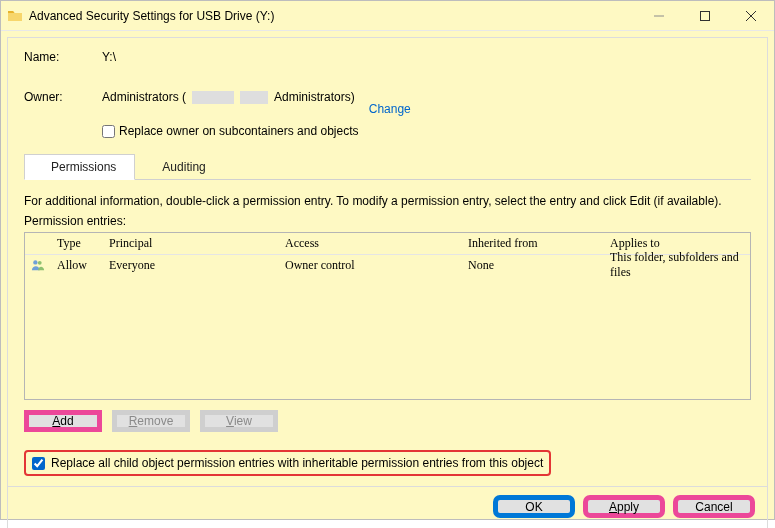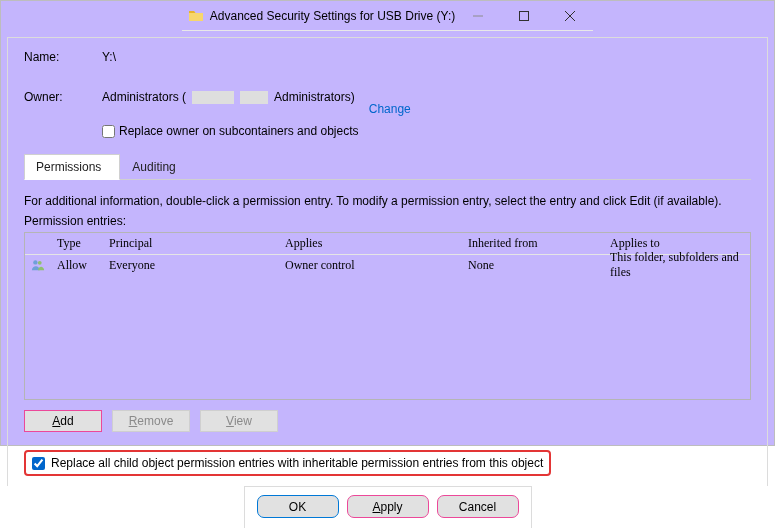--- a/index.html
+++ b/index.html
@@ -7,26 +7,25 @@
     font-family: "Segoe UI", Tahoma, sans-serif;
     font-size: 12px;
     background: #fff;
     color: #000;
     width: 775px;
     height: 528px;
     overflow: hidden;
   }
   .window {
     width: 775px;
-    height: 446px;
+    height: 520px;
     border: 1px solid #bdbdbd;
-    background: #c4b5fd;
+    background: #fef9c3;
     display: flex;
     flex-direction: column;
-    align-items: center;
   }
   .titlebar {
     height: 30px;
     display: flex;
     align-items: center;
     padding-left: 6px;
     border-bottom: 1px solid #e8e8e8;
   }
   .titlebar .folder-icon {
     width: 16px; height: 16px;
@@ -60,21 +59,21 @@
   }
   .link { color: #0066cc; cursor: pointer; margin-left: 8px; margin-top: 24px;}
   .subcheck-row { margin-left: 78px; display: flex; align-items: center; gap: 4px; margin-top: 2px; margin-bottom: 10px;}
   input[type=checkbox] { width: 13px; height: 13px; accent-color: #0066cc;}
   .tabs {
     display: flex;
     border-bottom: 1px solid #d0d0d0;
     margin-top: 6px;
   }
   .tab {
-    padding: 5px 18px 5px 11px;
+    padding: 5px 18px 5px 26px;
     border: 1px solid transparent;
     border-bottom: none;
     margin-bottom: -1px;
     cursor: pointer;
     color: #222;
   }
   .tab.active {
     border-color: #d0d0d0;
     background: #fff;
     border-bottom: 1px solid #fff;
@@ -104,21 +103,21 @@
   .col-icon { width: 26px; display:flex; align-items:center; justify-content:center;}
   .col-type { width: 52px; }
   .col-principal { width: 176px; }
   .col-access { width: 142px; }
   .col-inherited { width: 142px; margin-left: 41px; }
   .col-applies { flex: 1; }
   .btnrow { display: flex; gap: 10px; margin-top: 10px; }
   .btn {
     min-width: 78px; height: 22px;
     background: #e1e1e1;
-    border: 1px solid #ec4899;
+    border: 5px solid #ec4899;
     display: flex; align-items: center; justify-content: center;
     font-size: 12px;
     cursor: pointer;
     padding: 0 10px;
   }
   .btn.disabled { color: #8a8a8a; border-color: #cfcfcf; cursor: default; background:#e1e1e1;}
   .btn .u { text-decoration: underline; }
   .highlight-box {
     border: 2.5px solid #e33535;
     border-radius: 4px;
@@ -200,21 +199,21 @@
     </div>
 
     <div class="info-text">For additional information, double-click a permission entry. To modify a permission entry, select the entry and click Edit (if available).</div>
     <div class="entries-label">Permission entries:</div>
 
     <div class="grid">
       <div class="grid-head">
         <div class="col col-icon"></div>
         <div class="col col-type">Type</div>
         <div class="col col-principal">Principal</div>
-        <div class="col col-access">Applies</div>
+        <div class="col col-access">Access</div>
         <div class="col col-inherited">Inherited from</div>
         <div class="col col-applies">Applies to</div>
       </div>
       <div class="grid-row">
         <div class="col col-icon people-icon">
           <svg viewBox="0 0 16 14">
               <circle cx="5" cy="4" r="2.5" fill="#6fa0d8"></circle>
               <circle cx="10" cy="4.5" r="2.2" fill="#8fc070"></circle>
               <path d="M1 13c0-3 2.5-4.5 4.5-4.5S10 10 10 13z" fill="#6fa0d8"></path>
               <path d="M8 13c0-2.5 2-4 3.5-4s3.5 1.5 3.5 4z" fill="#8fc070"></path>

